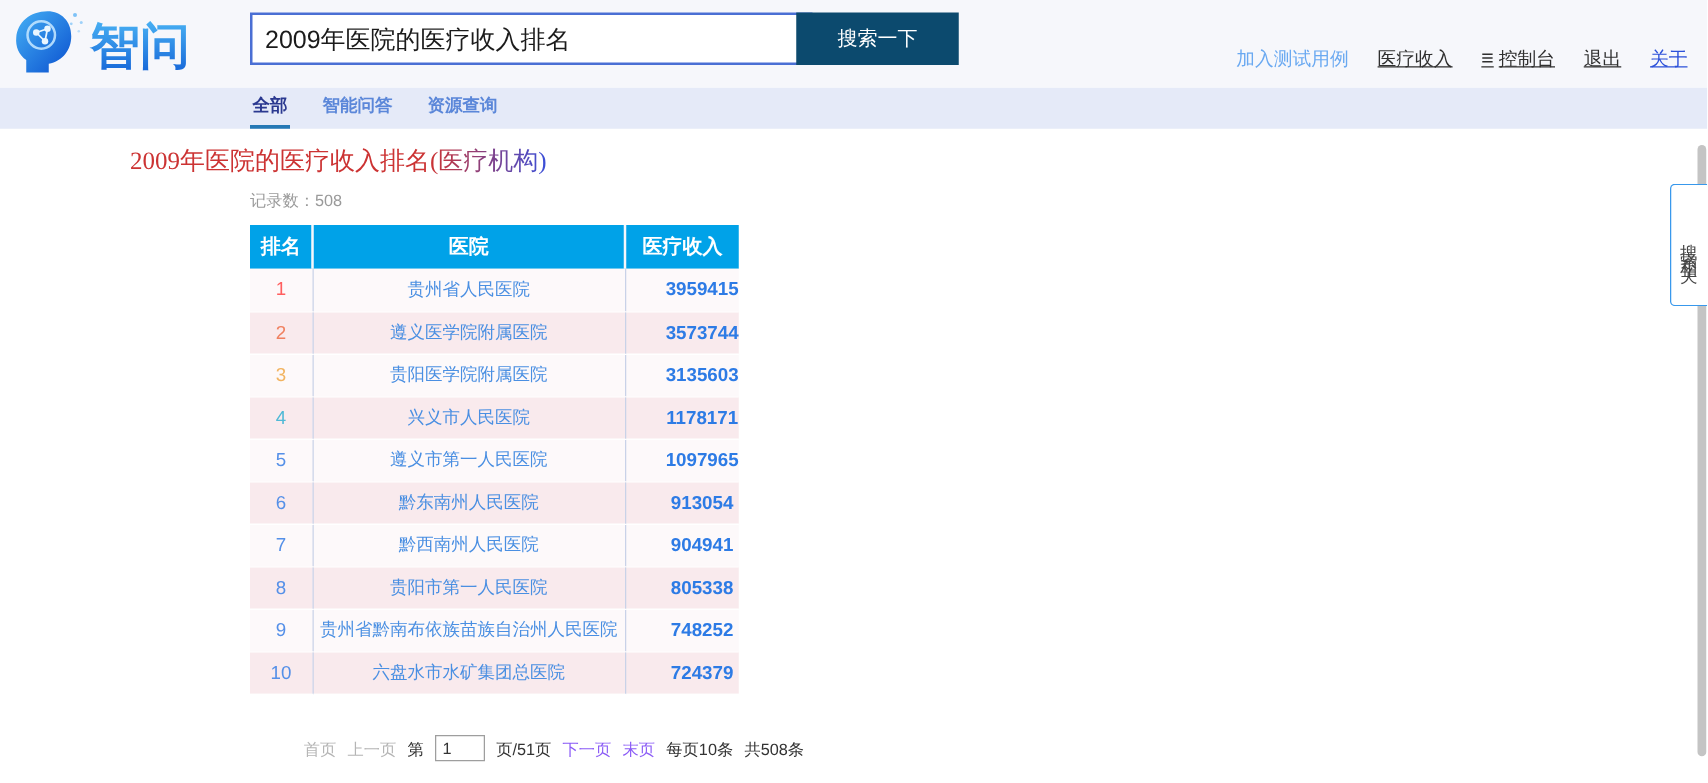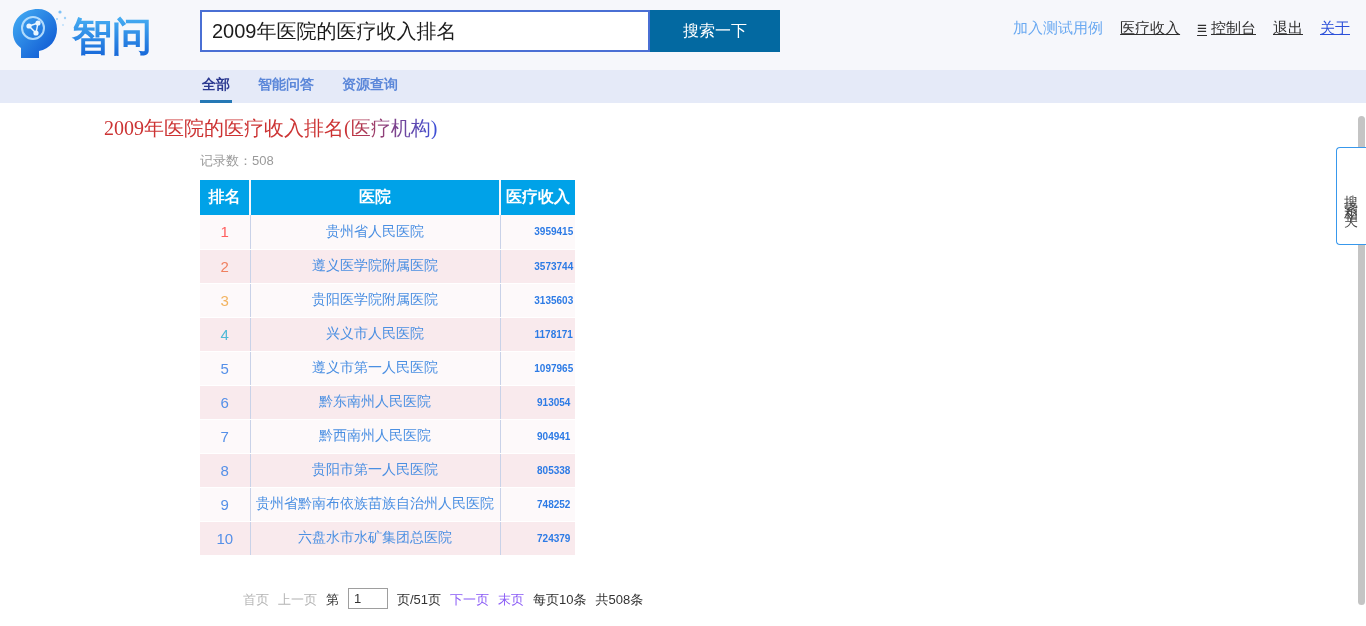--- a/index.html
+++ b/index.html
@@ -7,24 +7,24 @@
               font-family:"Liberation Sans","DejaVu Sans",sans-serif; }
   .page { position:relative; width:1366px; height:626px; background:#fff; overflow:hidden; }
 
   
   .header { position:relative; width:100%; height:70px; background:#f6f7fb; }
   .logo { position:absolute; left:8px; top:6px; width:170px; height:58px; }
   .search-input { position:absolute; left:200px; top:10px; width:450px; height:42px;
     border:2px solid #4a6fd4; background:#fff; font-size:20px; color:#1b1b1b;
     padding:0 10px; outline:none; border-radius:0;
     font-family:"Liberation Sans","DejaVu Sans",sans-serif; }
-  .search-btn { position:absolute; left:650px; top:10px; width:130px; height:42px;
-    background:#0369a1; color:#fff; border:none; font-size:16px; cursor:pointer;
+  .search-btn { position:absolute; left:637px; top:10px; width:130px; height:42px;
+    background:#0c4a6e; color:#fff; border:none; font-size:16px; cursor:pointer;
     font-family:"Liberation Sans","DejaVu Sans",sans-serif; }
-  .nav { position:absolute; right:16px; top:0; height:57px; display:flex; align-items:center; gap:17px;
+  .nav { position:absolute; right:16px; top:0; height:57px; display:flex; align-items:flex-end; gap:23px;
     font-size:15px; }
   .nav a { text-decoration:none; }
   .nav .lnk-light { color:#6aa9f1; }
   .nav .lnk-dark  { color:#2f2f2f; text-decoration:underline; }
   .nav .lnk-blue  { color:#2b50d9; text-decoration:underline; }
   .nav .console { display:flex; align-items:center; gap:4px; color:#2f2f2f; text-decoration:underline; }
   .hamburger { font-size:17px; color:#2f2f2f; text-decoration:none; display:inline-block; }
 
   
   .tabbar { width:100%; height:33px; background:#e5eaf8; display:flex; align-items:stretch;
@@ -44,21 +44,21 @@
   table.rank-table { margin:10px 0 0 200px; border-collapse:collapse; table-layout:fixed; }
   .rank-table col.c-rank { width:50px; } .rank-table col.c-hosp { width:250px; } .rank-table col.c-inc { width:75px; }
   .rank-table th { background:#00a2e8; color:#fff; font-size:16px; font-weight:bold;
     height:35px; text-align:center; border-right:2px solid #f6f7fb;font-family:Liberation Serif, serif; }
   .rank-table th:last-child { border-right:none; }
   .rank-table td { height:34px; text-align:center; border-bottom:1px solid #fff; }
   .rank-table tr.odd  td { background:#fdf9fa; }
   .rank-table tr.even td { background:#f9eaed; }
   .rank-table td.col-rank { border-right:1px solid #c9d2e8; font-size:15px; }
   .rank-table td.col-hosp { border-right:1px solid #c9d2e8; font-size:14px; color:#4a8fe2; }
-  .rank-table td.col-inc  { font-size:10px; font-weight:bold; color:#2d7be5;padding-left:32px; }
+  .rank-table td.col-inc  { font-size:15px; font-weight:bold; color:#2d7be5;padding-left:32px; }
   .rank-c1 { color:#ff5f5f; } .rank-c2 { color:#f08060; } .rank-c3 { color:#f2b35f; }
   .rank-c4 { color:#4fb9d6; } .rank-cd { color:#5590e8; }
 
   
   .pager { margin:32px 0 0 243px; font-size:13px; color:#333; display:flex; align-items:flex-end; gap:9px; }
   .pager .pg-disabled { color:#b5b5b5; cursor:default; text-decoration:none; }
   .pager .pg-link { color:#8b5cf6; cursor:pointer; text-decoration:none; }
   .pager input { width:40px; height:21px; border:1px solid #9e9e9e; font-size:13px; color:#333;
     padding:1px 5px; outline:none; font-family:"Liberation Sans","DejaVu Sans",sans-serif; }
 

